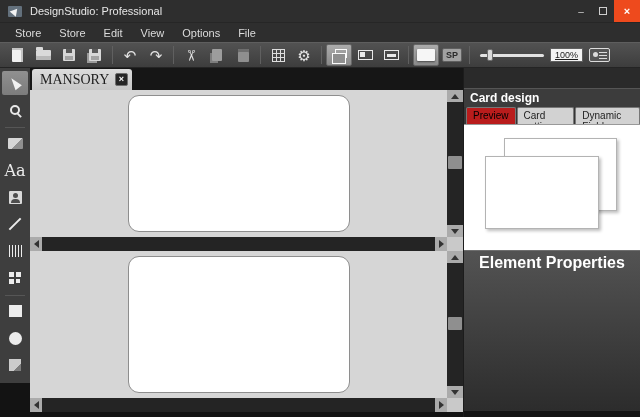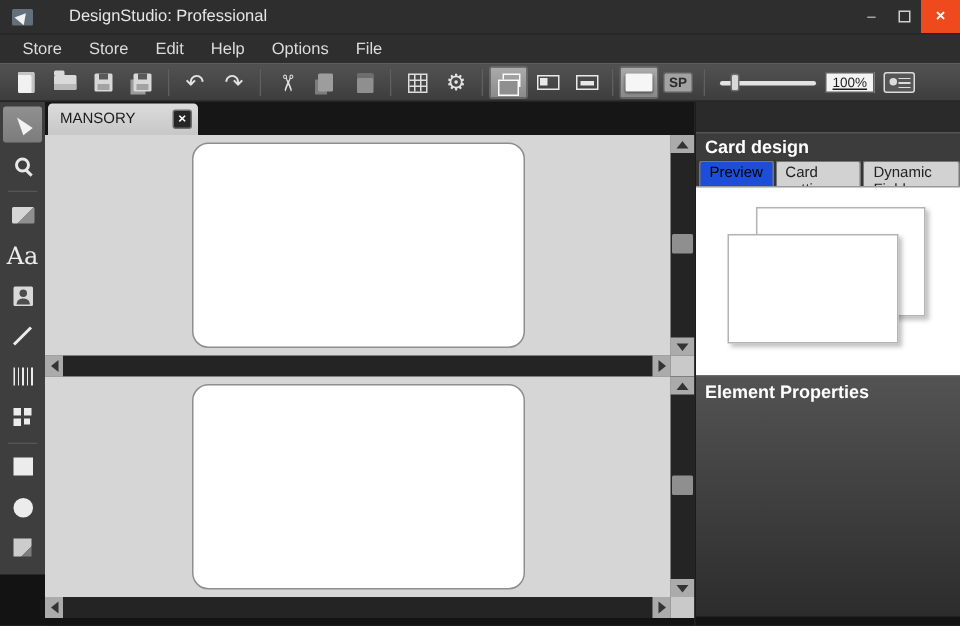--- a/index.html
+++ b/index.html
@@ -1,20 +1,20 @@
 <!DOCTYPE html>
 <html><head>
 <meta charset="utf-8">
 <style>
   * { margin:0; padding:0; box-sizing:border-box; }
   html,body { width:640px; height:417px; background:#111; font-family:"Liberation Sans",sans-serif; overflow:hidden; }
   .window { width:640px; height:417px; background:#2f2f2f; display:flex; flex-direction:column; }
 
   
-  .titlebar { height:22px; background:#2e2e2e; display:flex; align-items:center; padding-left:8px; flex:0 0 auto;gap:16px; }
+  .titlebar { height:22px; background:#2e2e2e; display:flex; align-items:center; padding-left:8px; flex:0 0 auto; }
   .app-logo { width:14px; height:11px; background:#63707c; position:relative; margin-right:8px; border-radius:1px; }
   .app-logo::after { content:""; position:absolute; left:3px; top:2px; width:0; height:0;
     border-left:4px solid transparent; border-right:4px solid transparent; border-bottom:7px solid #f2f2f2; transform:rotate(40deg); }
   .title-text { font-size:11px; color:#e6e6e6; }
   .win-controls { margin-left:auto; display:flex; align-items:center; height:100%; }
   .win-btn { width:22px; height:18px; display:flex; align-items:center; justify-content:center; color:#cfcfcf; font-size:10px; cursor:default; }
   .max-glyph { width:8px; height:8px; border:1px solid #cfcfcf; display:block; }
   .win-close { width:26px; height:22px; background:#ee4a1d; color:#fff; font-size:11px; font-weight:bold; display:flex; align-items:center; justify-content:center; }
 
   
@@ -83,21 +83,21 @@
                linear-gradient(#ececec,#ececec) 0 7px/5px 5px no-repeat, linear-gradient(#ececec,#ececec) 7px 7px/4px 4px no-repeat; }
   .t-rect { width:13px; height:12px; background:#ececec; }
   .t-ellipse { width:13px; height:13px; border-radius:50%; background:#ececec; }
   .t-shape { width:12px; height:12px; background:linear-gradient(315deg,#7d7d7d 5px,#cccccc 5px); }
 
   
   .center { width:433px; display:flex; flex-direction:column; flex:0 0 auto; }
   .tabbar { height:22px; background:#161616; display:flex; align-items:flex-end; padding-left:2px; flex:0 0 auto; }
   .doc-tab { width:100px; height:21px; background:linear-gradient(#dcdcdc,#c7c7c7); border-radius:3px 3px 0 0;
     display:flex; align-items:center; padding:0 4px 0 8px; }
-  .doc-tab-label { font-size:10px; color:#1c1c1c; flex:1; }
+  .doc-tab-label { font-size:14px; color:#1c1c1c; flex:1;font-family:Liberation Serif, serif; }
   .tab-close { width:13px; height:13px; background:#262626; border:1px solid #6e6e6e; border-radius:2px; color:#fff;
     font-size:9px; line-height:11px; text-align:center; font-weight:bold; }
   .canvas-section { height:147px; display:flex; flex:0 0 auto; }
   .canvas { flex:1; background:#d6d6d6; position:relative; }
   .design-card { position:absolute; left:50%; transform:translateX(-50%); top:5px; width:222px; height:137px;
     background:#fff; border:1px solid #8e8e8e; border-radius:11px; }
   .vscroll { width:16px; display:flex; flex-direction:column; background:#242424; flex:0 0 auto; }
   .scroll-btn { width:16px; height:12px; background:#ababab; display:flex; align-items:center; justify-content:center; flex:0 0 auto; }
   .arr-up { width:0; height:0; border-left:4px solid transparent; border-right:4px solid transparent; border-bottom:5px solid #333; }
   .arr-down { width:0; height:0; border-left:4px solid transparent; border-right:4px solid transparent; border-top:5px solid #333; }
@@ -110,27 +110,27 @@
   .htrack { flex:1; background:#242424; }
   .scroll-corner { width:16px; height:14px; background:#c9c9c9; flex:0 0 auto; }
   .bottom-strip { height:5px; background:#131313; flex:1; }
 
   
   .panel { width:177px; background:#353535; border-left:1px solid #1c1c1c; display:flex; flex-direction:column; flex:0 0 auto; }
   .panel-top-strip { height:20px; background:#2a2a2a; flex:0 0 auto; }
   .panel-header { height:19px; background:#3c3c3c; border-top:1px solid #555; padding:2px 6px; font-size:12px; font-weight:bold; color:#fff; flex:0 0 auto; }
   .panel-tabs { height:17px; display:flex; padding-left:2px; gap:1px; flex:0 0 auto; }
   .ptab { font-size:10px; color:#222; background:#d2d2d2; border:1px solid #777; border-bottom:none; padding:2px 6px 0 6px; border-radius:2px 2px 0 0; }
-  .ptab.active { background:#1d4ed8; color:#000; }
+  .ptab.active { background:#b91c1c; color:#000; }
   .preview-box { height:126px; background:#fff; position:relative; border-top:1px solid #999; flex:0 0 auto; }
   .pv-card { position:absolute; background:#fff; border:1px solid #b3b3b3; box-shadow:2px 2px 3px rgba(0,0,0,.25); }
   .pv-card.back { left:40px; top:13px; width:113px; height:73px; }
   .pv-card.front { left:21px; top:31px; width:114px; height:73px; }
   .elem-props { flex:1; background:linear-gradient(180deg,#535353,#2c2c2c); border-top:1px solid #6e6e6e; padding:3px 6px; }
-  .elem-props-title { font-size:12px; font-weight:bold; color:#fff; }
+  .elem-props-title { font-size:16px; font-weight:bold; color:#fff;text-align:center; }
   .panel-bottom-strip { height:6px; background:#131313; flex:0 0 auto; }
 </style>
 </head>
 <body>
 
 <div class="window">
 
   <div class="titlebar">
     <span class="app-logo"></span>
     <span class="title-text">DesignStudio: Professional</span>
@@ -140,21 +140,21 @@
           <span class="max-glyph"></span>
         </span>
       <span class="win-close">×</span>
     </div>
   </div>
 
   <div class="menubar">
     <span class="menu-item">Store</span>
     <span class="menu-item">Store</span>
     <span class="menu-item">Edit</span>
-    <span class="menu-item">Help</span>
+    <span class="menu-item">View</span>
     <span class="menu-item">Options</span>
     <span class="menu-item">File</span>
   </div>
 
   <div class="toolbar">
     <span class="tb-btn">
         <span class="i-page"></span>
       </span>
     <span class="tb-btn">
         <span class="i-folder"></span>

